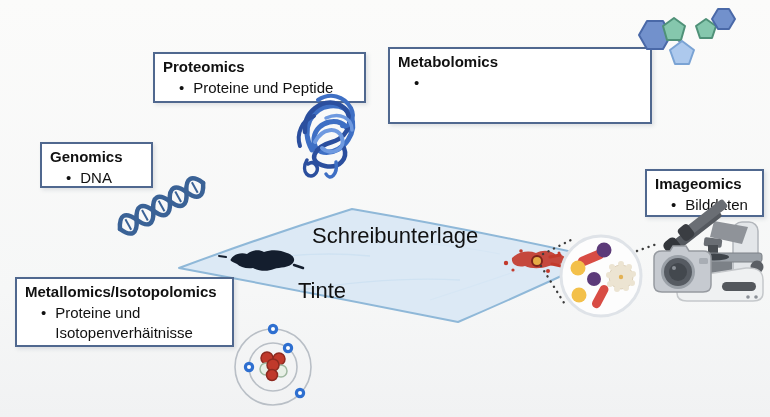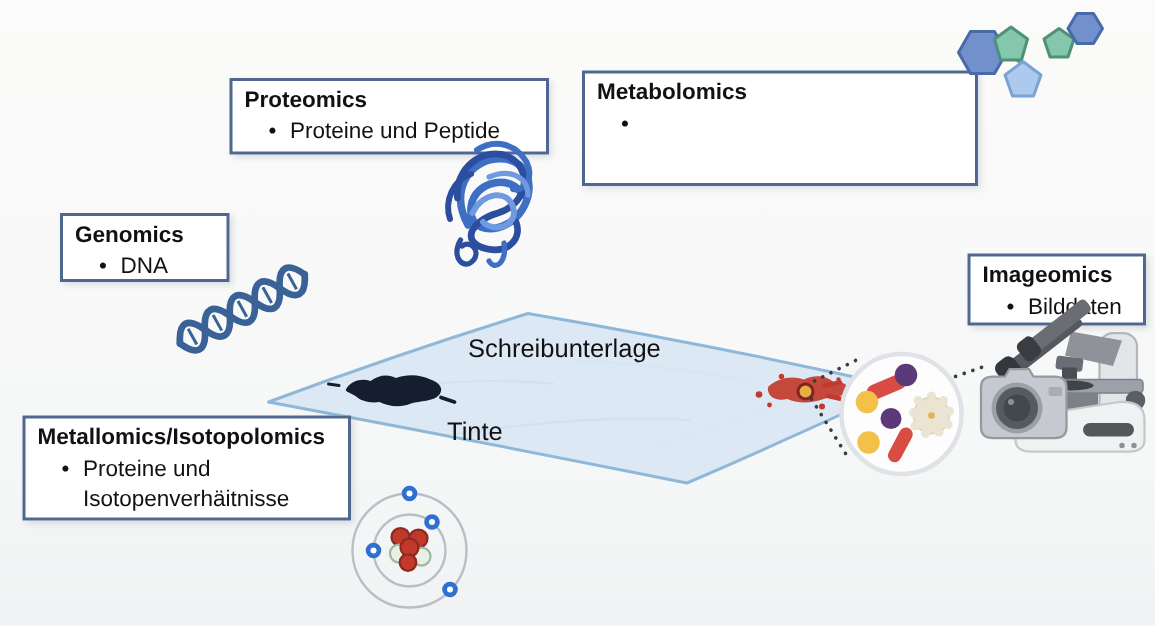--- a/index.html
+++ b/index.html
@@ -13,21 +13,21 @@
   .fg{pointer-events:none;}
   .label-box{
     position:absolute; background:#fff; border:2px solid #50688f;
     box-shadow:2px 2px 4px rgba(60,70,90,.14);
     padding:3px 8px 5px 8px; box-sizing:border-box; z-index:3;
   }
   .label-box .title{font-weight:bold; font-size:15px; line-height:1.35;}
   .label-box .bullet{display:flex; font-size:15px; line-height:1.32; margin-top:1px;}
   .label-box .bullet .dot{margin:0 9px 0 16px;}
   .label-box .bullet .bullet-text{white-space:pre-line;}
-  .free-label{position:absolute; z-index:3; font-size:17px; line-height:1.2;}
+  .free-label{position:absolute; z-index:3; font-size:22px; line-height:1.2;}
   .residues-label{position:absolute; z-index:3; font-size:15.5px; line-height:1.68; white-space:pre-line;}
 </style>
 </head>
 <body>
 
 <div id="stage">
 
   <svg class="layer" viewBox="0 0 770 417">
 
     <g>

